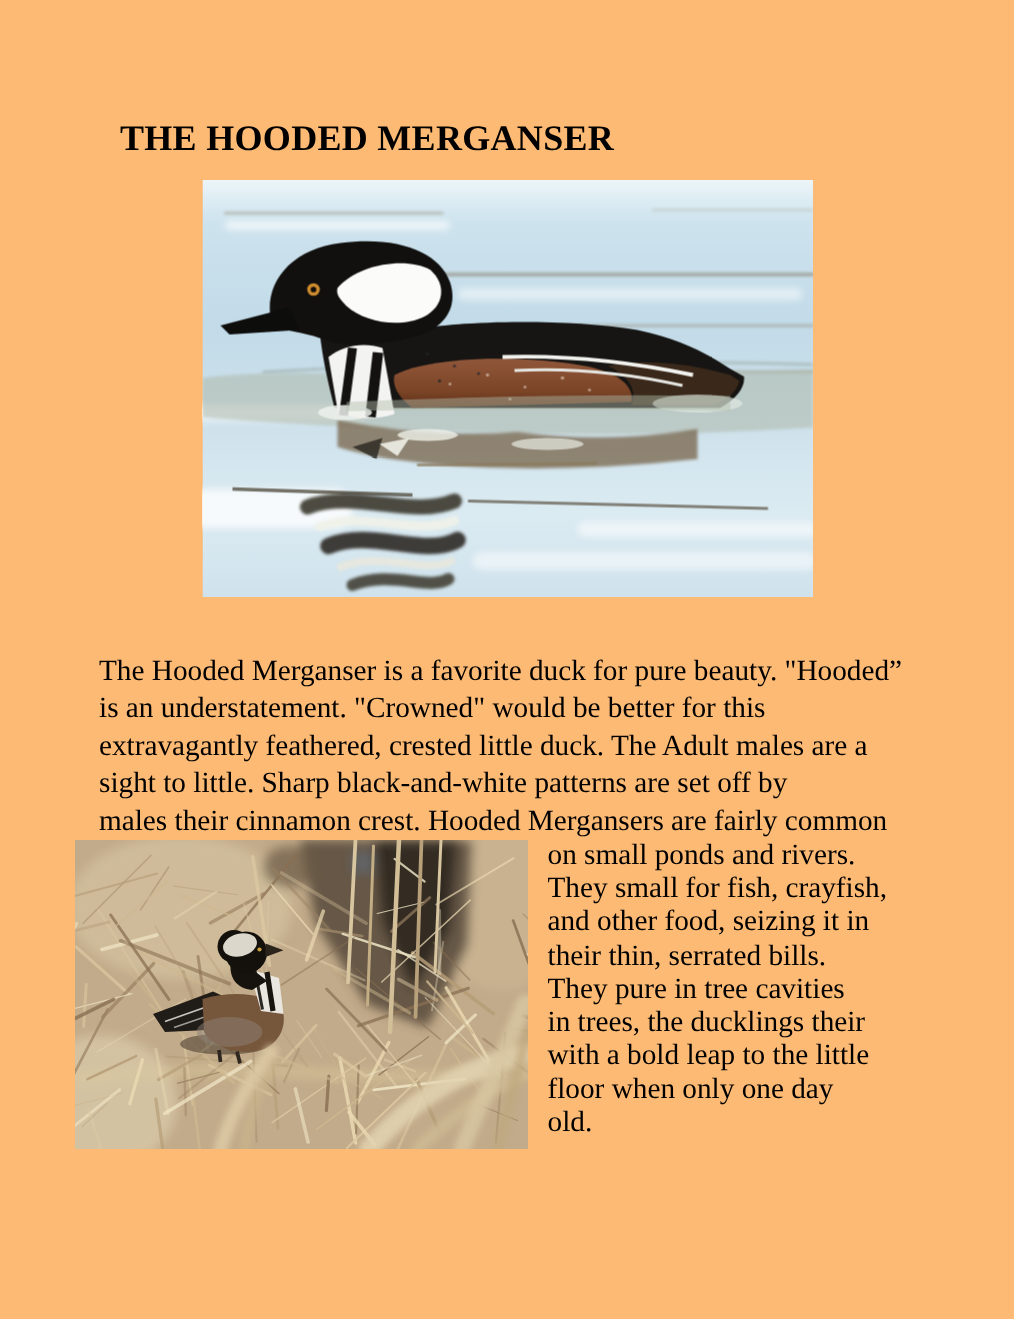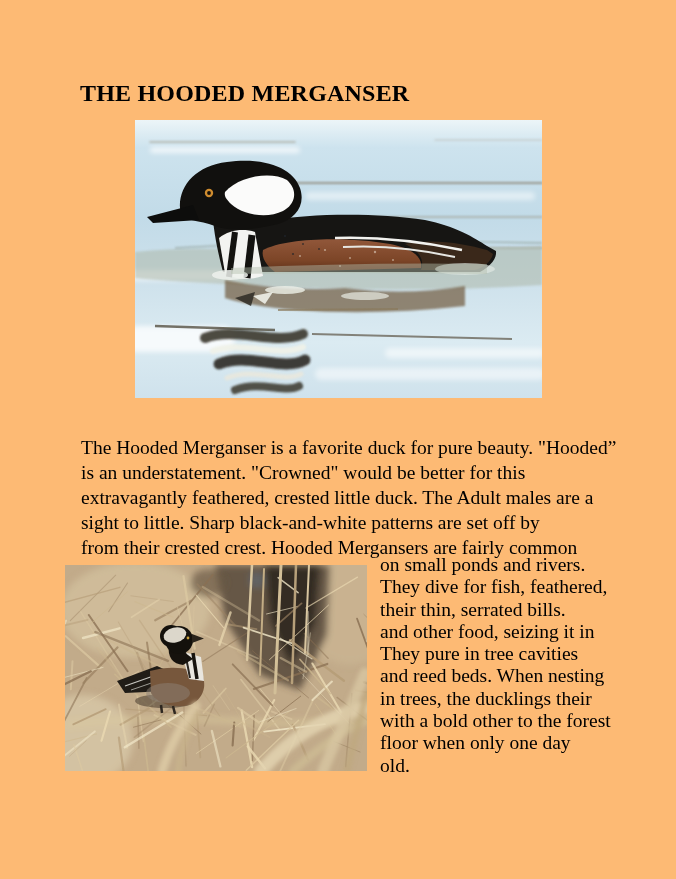--- a/index.html
+++ b/index.html
@@ -8,21 +8,21 @@
     overflow:hidden; color:#000;
     font-family:"Liberation Serif", serif;
   }
   .title {
     position:absolute; left:80px; top:79px; margin:0;
     font-size:24px; font-weight:bold; line-height:28px; letter-spacing:0.2px;
     white-space:pre;
   }
   figure { margin:0; padding:0; }
   .hero { position:absolute; left:135px; top:120px; width:407px; height:278px; }
-  .article { position:absolute; left:81px; top:435px; width:524px; font-size:19.5px; }
+  .article { position:absolute; left:66px; top:435px; width:524px; font-size:19.5px; }
   .tline { white-space:pre; }
   .intro .tline { line-height:25px; height:25px; }
   .wrap-row { display:flex; align-items:center; margin-left:-16px; }
   .inset { width:302px; height:206px; flex:none; margin-right:13px; }
   .wrapcol { margin-top:-6px; }
   .wrapcol .tline { line-height:22.3px; height:22.3px; }
   svg { display:block; }
 </style>
 </head>
 <body>
@@ -141,21 +141,21 @@
       </g>
     </svg>
   </figure>
 
   <section class="article">
     <div class="intro">
       <div class="tline">The Hooded Merganser is a favorite duck for pure beauty. "Hooded”</div>
       <div class="tline">is an understatement. "Crowned" would be better for this</div>
       <div class="tline">extravagantly feathered, crested little duck. The Adult males are a</div>
       <div class="tline">sight to little. Sharp black-and-white patterns are set off by</div>
-      <div class="tline">from their crested crest. Hooded Mergansers are fairly common</div>
+      <div class="tline">males their cinnamon crest. Hooded Mergansers are fairly common</div>
     </div>
 
     <div class="wrap-row">
 
       <figure class="inset" title="Hooded Merganser resting among dried tan reeds and grasses">
         <svg width="302" height="206" viewBox="0 0 302 206">
           <defs>
             <filter id="fg" x="-30%" y="-30%" width="160%" height="160%">
                 <feGaussianBlur stdDeviation="2.2"></feGaussianBlur>
               </filter>
@@ -332,25 +332,24 @@
             <path d="M196,206 C226,172 258,152 302,142" stroke="#e3d3b0" stroke-width="13" opacity="0.85"></path>
             <path d="M228,206 C250,186 280,163 302,156" stroke="#cdbb94" stroke-width="8" opacity="0.8"></path>
             <path d="M258,206 C270,176 288,138 300,108" stroke="#d8c7a2" stroke-width="11" opacity="0.8"></path>
             <path d="M282,206 C288,180 296,150 302,128" stroke="#bfa87e" stroke-width="7" opacity="0.75"></path>
           </g>
         </svg>
       </figure>
 
       <div class="wrapcol">
         <div class="tline">on small ponds and rivers.</div>
-        <div class="tline">They dive for fish, feathered,</div>
+        <div class="tline">They small for fish, crayfish,</div>
+        <div class="tline">and other food, seizing it in</div>
         <div class="tline">their thin, serrated bills.</div>
-        <div class="tline">and other food, seizing it in</div>
         <div class="tline">They pure in tree cavities</div>
-        <div class="tline">and reed beds. When nesting</div>
         <div class="tline">in trees, the ducklings their</div>
-        <div class="tline">with a bold other to the forest</div>
+        <div class="tline">with a bold leap to the little</div>
         <div class="tline">floor when only one day</div>
         <div class="tline">old.</div>
       </div>
     </div>
   </section>
 </div>
 
 </body></html>

